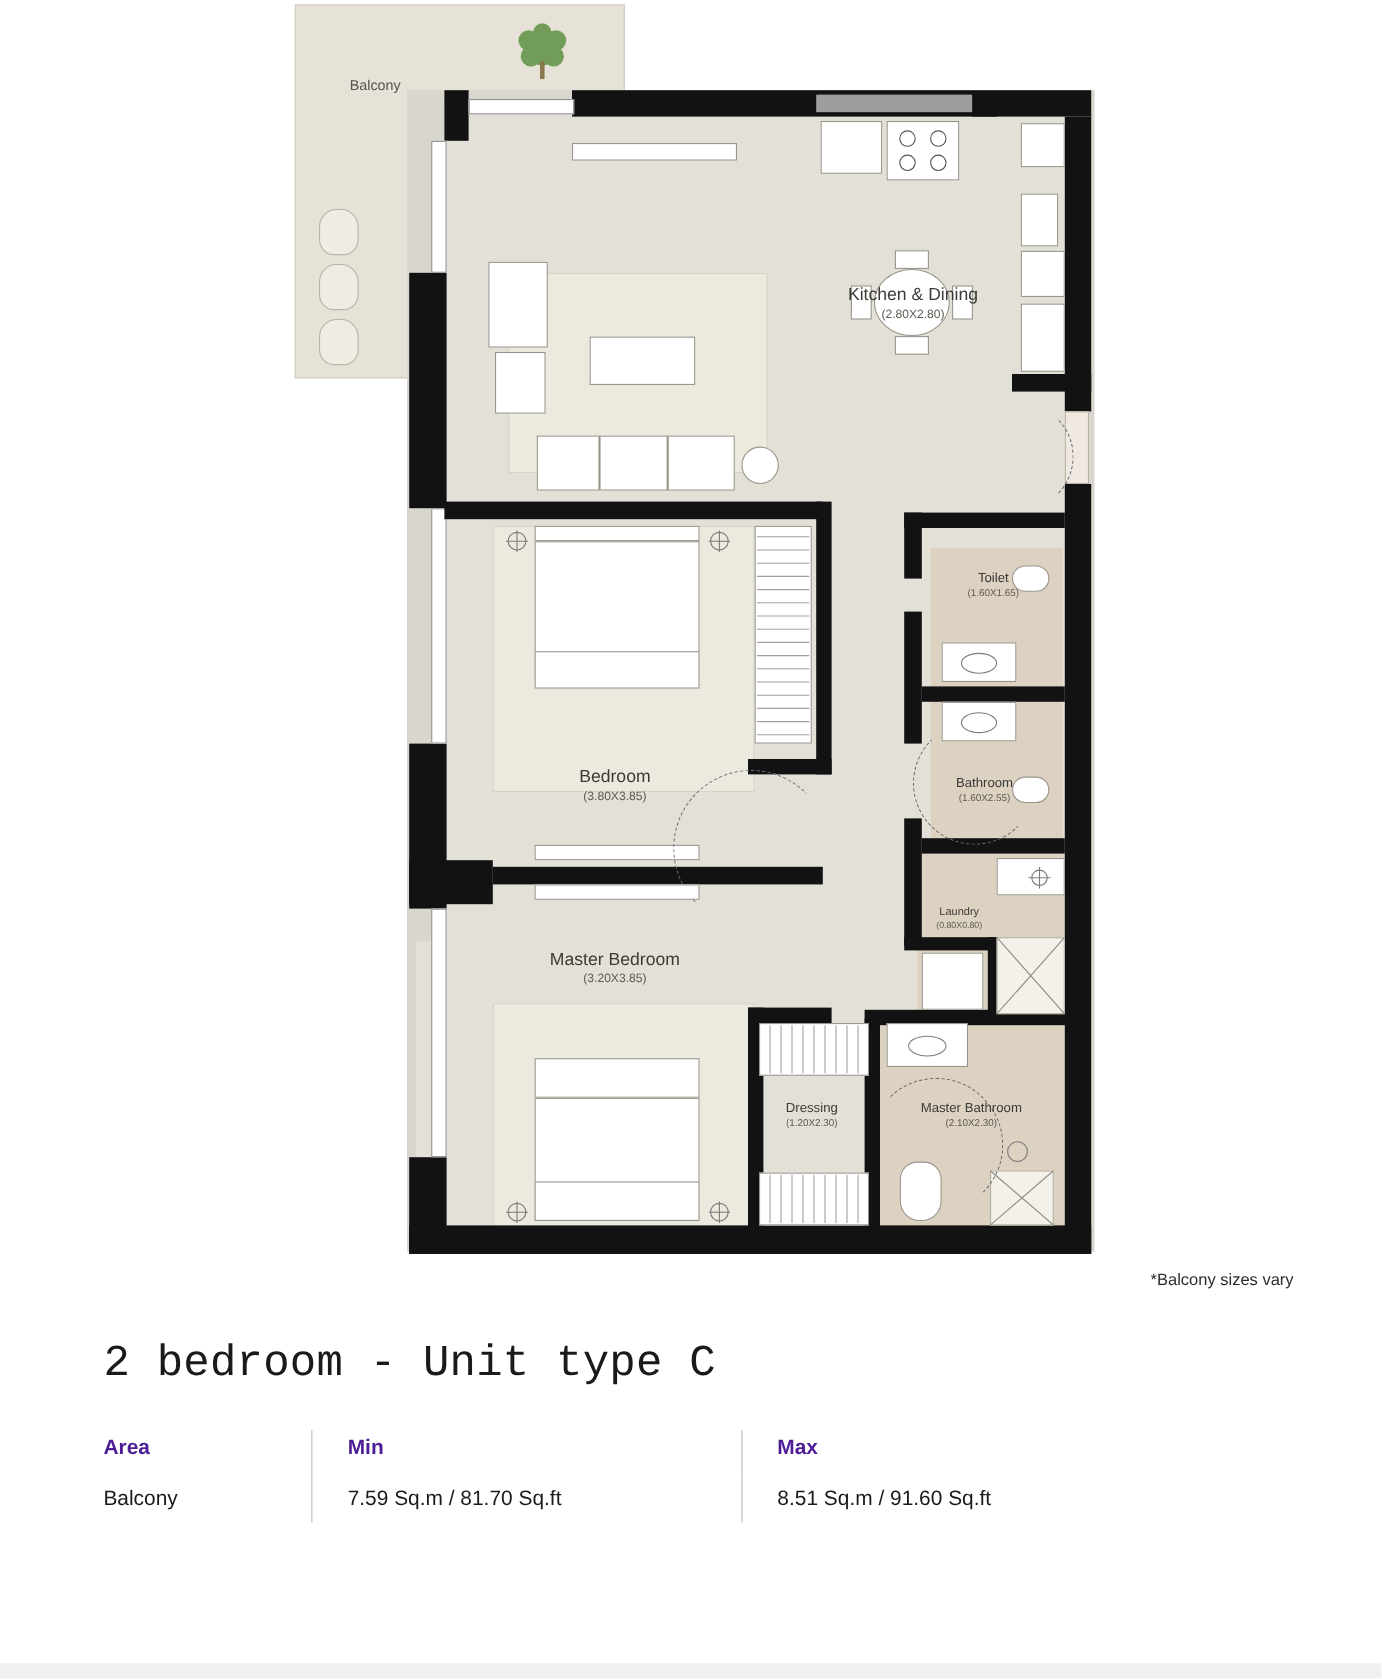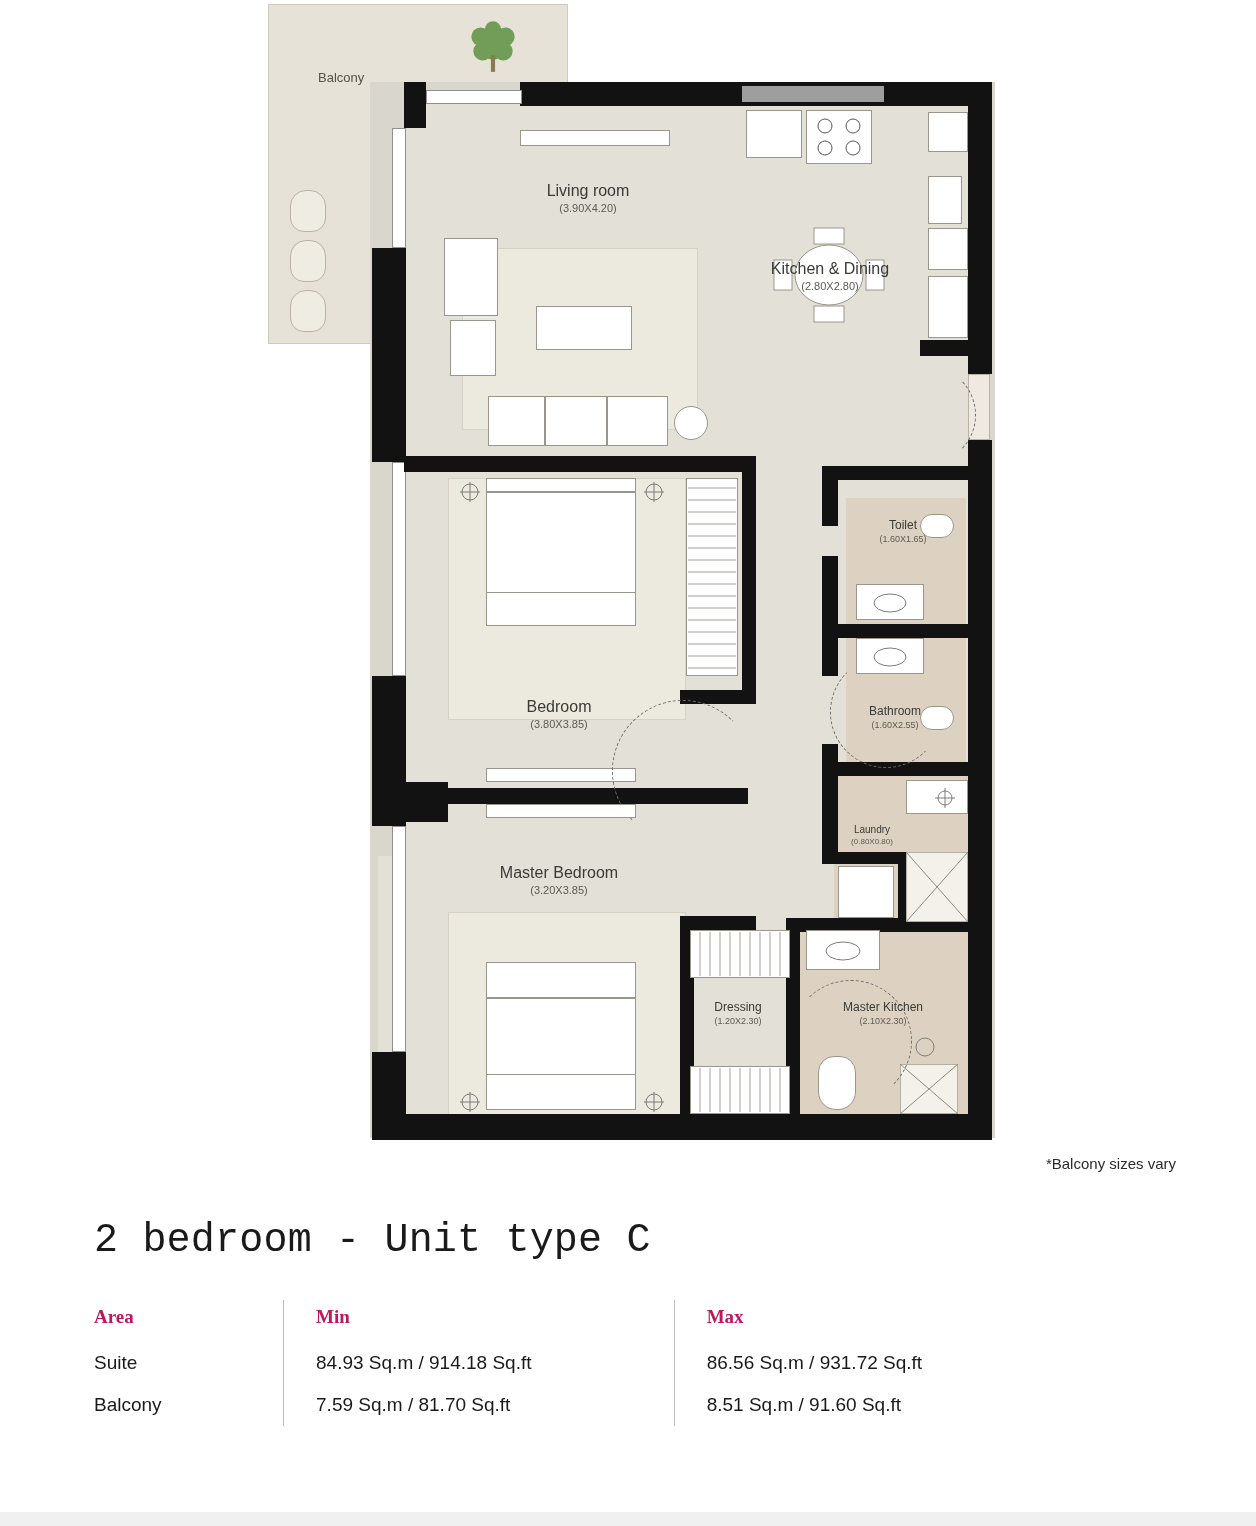--- a/index.html
+++ b/index.html
@@ -121,23 +121,22 @@
     left: 94px;
     top: 1300px;
     width: 1010px;
     border-collapse: collapse;
     font-size: 19px;
   }
   table.specs th {
     text-align: left;
     font-weight: bold;
     padding: 6px 0 14px 0;
-    color: #be185d;
+    color: #4c1d95;
     font-size: 19px;
-    font-family: Liberation Serif, serif;
   }
   table.specs td {
     padding: 10px 0;
     color: #1a1a1a;
     font-size: 19px;
   }
   .col-area { width: 190px; }
   .col-min  { width: 360px; padding-left: 32px !important; border-left: 1px solid #bdbdbd; }
   .col-max  { width: 400px; padding-left: 32px !important; border-left: 1px solid #bdbdbd; }
 
@@ -336,24 +335,20 @@
       <ellipse cx="29" cy="13" rx="17" ry="9" fill="none" stroke="#7c7c7c"></ellipse>
     </svg>
   <div class="rect furn" style="left:818px; top:1056px; width:38px; height:54px; border-radius:16px 16px 18px 18px;"></div>
   <svg style="position:absolute;left:912px;top:1032px;width:26px;height:30px;" viewBox="0 0 26 30">
       <circle cx="13" cy="15" r="9" fill="none" stroke="#7c7c7c"></circle>
     </svg>
   <div class="swing" style="left:790px; top:980px; width:120px; height:120px; border-color:#6b6b6b #6b6b6b transparent transparent;"></div>
 
   <div class="rect furn" style="left:838px; top:866px; width:56px; height:52px;"></div>
 
-  <div class="room-label" style="left:468px; top:182px; width:240px;">
-    <span class="nm">Living room</span>
-    <span class="dm">(3.90X4.20)</span>
-  </div>
   <div class="room-label" style="left:730px; top:260px; width:200px;">
     <span class="nm">Kitchen &amp; Dining</span>
     <span class="dm">(2.80X2.80)</span>
   </div>
   <div class="room-label" style="left:448px; top:698px; width:222px;">
     <span class="nm">Bedroom</span>
     <span class="dm">(3.80X3.85)</span>
   </div>
   <div class="room-label" style="left:446px; top:864px; width:226px;">
     <span class="nm">Master Bedroom</span>
@@ -369,44 +364,39 @@
   </div>
   <div class="room-label tiny" style="left:812px; top:824px; width:120px;">
     <span class="nm">Laundry</span>
     <span class="dm">(0.80X0.80)</span>
   </div>
   <div class="room-label small" style="left:676px; top:1000px; width:124px;">
     <span class="nm">Dressing</span>
     <span class="dm">(1.20X2.30)</span>
   </div>
   <div class="room-label small" style="left:790px; top:1000px; width:186px;">
-    <span class="nm">Master Kitchen</span>
+    <span class="nm">Master Bathroom</span>
     <span class="dm">(2.10X2.30)</span>
   </div>
 </div>
 
 <div class="note-balcony">*Balcony sizes vary</div>
 
 <div class="title">2 bedroom - Unit type C</div>
 
 <table class="specs">
   <thead>
     <tr>
       <th class="col-area">Area</th>
       <th class="col-min">Min</th>
       <th class="col-max">Max</th>
     </tr>
   </thead>
   <tbody>
     <tr>
-      <td class="col-area">Suite</td>
-      <td class="col-min">84.93 Sq.m / 914.18 Sq.ft</td>
-      <td class="col-max">86.56 Sq.m / 931.72 Sq.ft</td>
-    </tr>
-    <tr>
       <td class="col-area">Balcony</td>
       <td class="col-min">7.59 Sq.m / 81.70 Sq.ft</td>
       <td class="col-max">8.51 Sq.m / 91.60 Sq.ft</td>
     </tr>
   </tbody>
 </table>
 
 <div class="bottom-bar"></div>
 
 </body></html>

